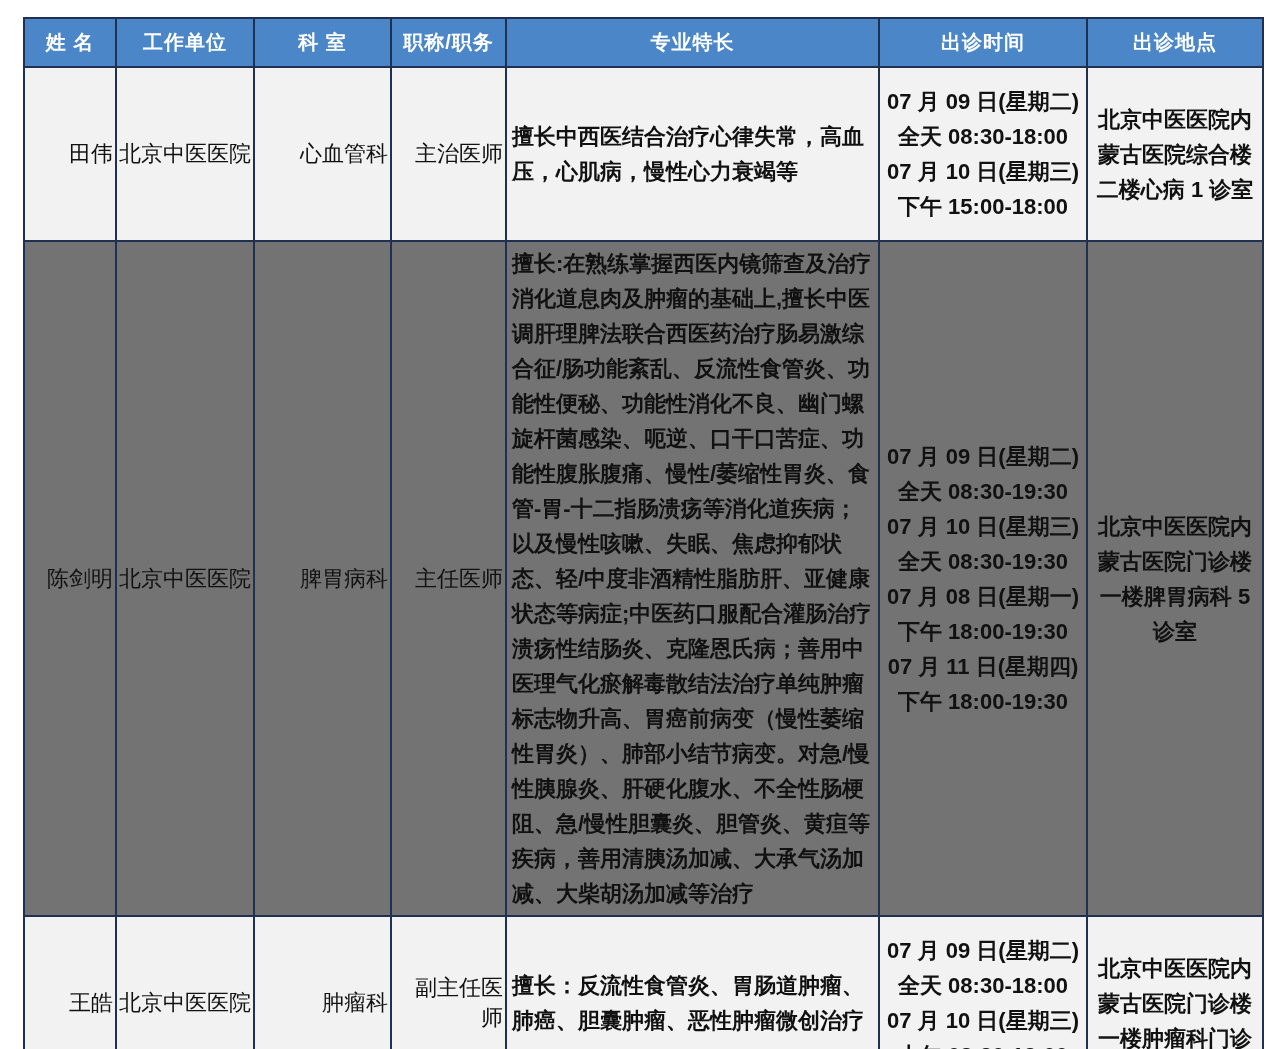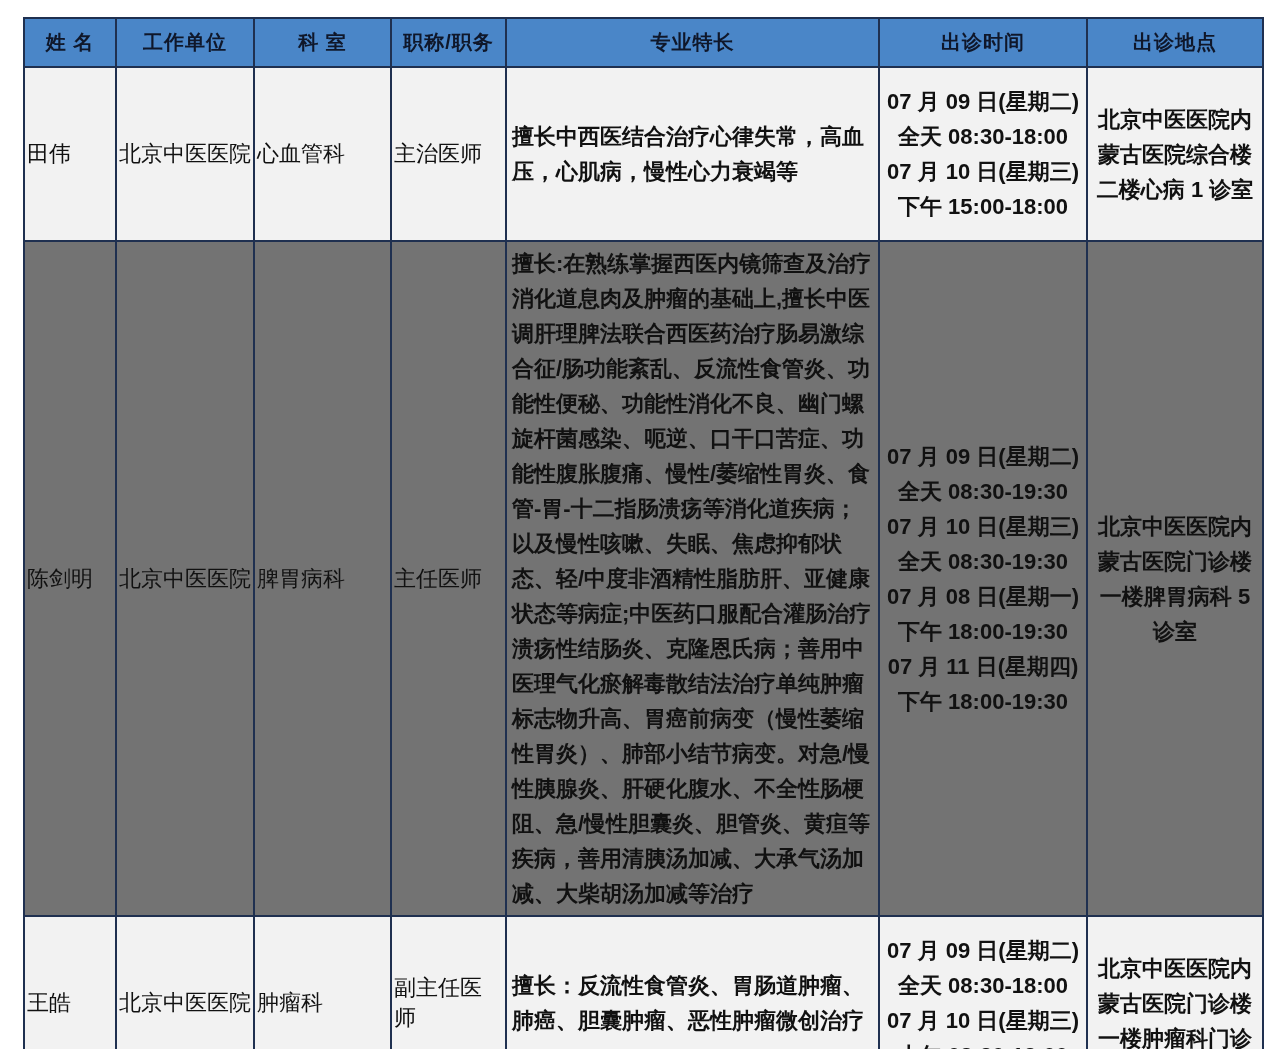--- a/index.html
+++ b/index.html
@@ -23,41 +23,41 @@
     border-collapse: collapse;
     table-layout: fixed;
   }
   table.sched th,
   table.sched td {
     border: 2px solid #1f3050;
     overflow: hidden;
   }
   table.sched th {
     background: #4a86c8;
-    color: #0f172a;
+    color: #ffffff;
     font-weight: bold;
     font-size: 20px;
     text-align: center;
     letter-spacing: 1px;
   }
   tr.hdr   { height: 49px; }
   tr.r0    { height: 142px; }
   tr.r1    { height: 668px; }
   tr.r2    { height: 159px; }
 
   table.sched td {
     color: #111111;
     font-size: 22px;
     vertical-align: middle;
     background: #f2f2f2;
   }
   tr.hl td { background: #737373; }
 
   td.c-center {
-    text-align: left;
+    text-align: right;
     padding: 0 2px;
   }
   td.c-spec {
     text-align: left;
     padding: 4px 5px;
     font-size: 23px;
     line-height: 35px;
     white-space: pre-line;
     font-weight: bold;
   }

